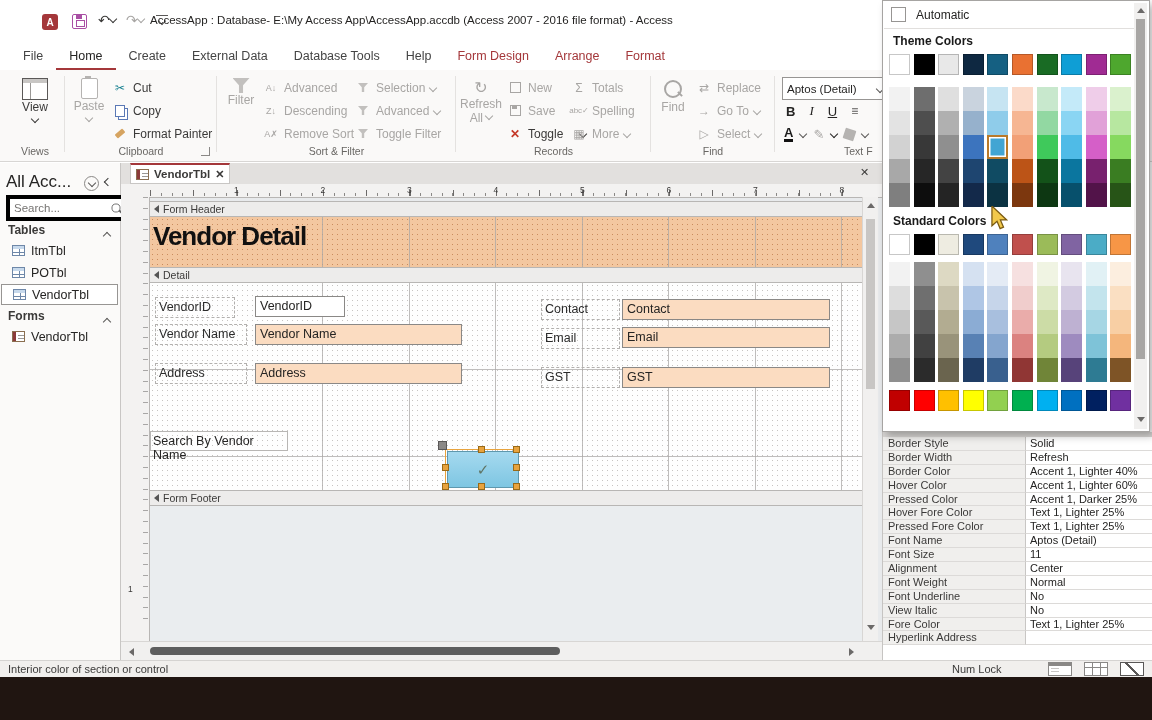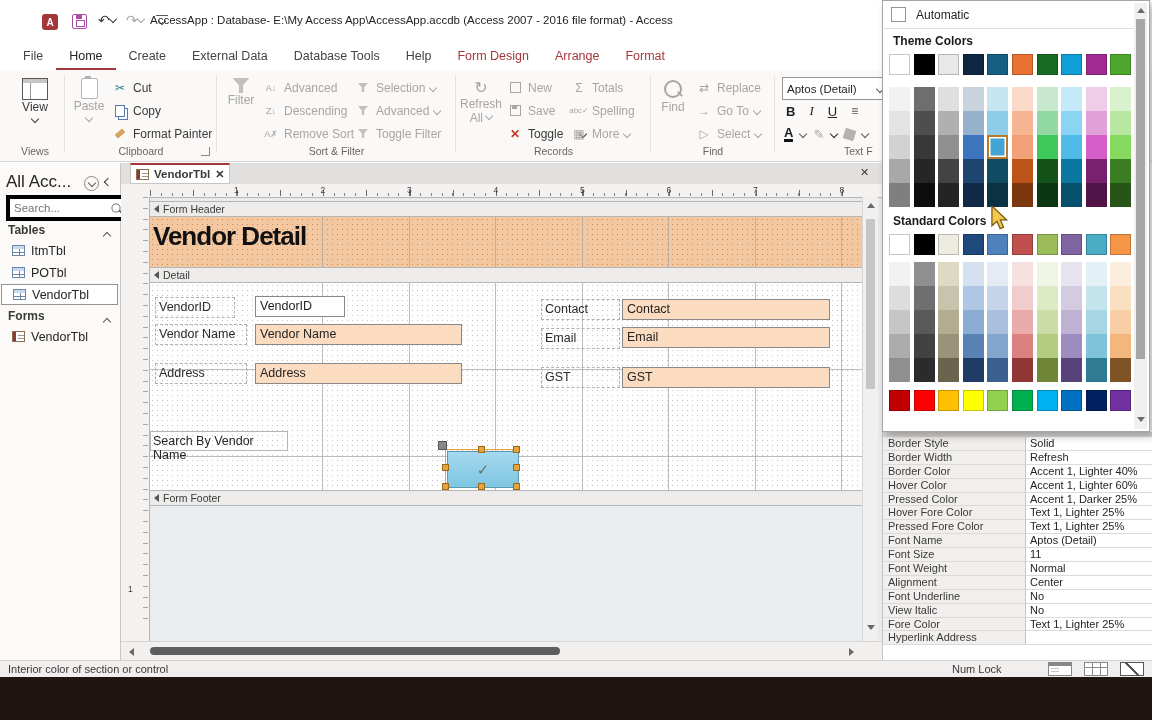--- a/index.html
+++ b/index.html
@@ -513,26 +513,26 @@
         </div>
         <div class="prow">
           <span class="plab">Font Name</span>
           <span class="pval">Aptos (Detail)</span>
         </div>
         <div class="prow">
           <span class="plab">Font Size</span>
           <span class="pval">11</span>
         </div>
         <div class="prow">
+          <span class="plab">Alignment</span>
+          <span class="pval">Center</span>
+        </div>
+        <div class="prow">
           <span class="plab">Font Weight</span>
           <span class="pval">Normal</span>
-        </div>
-        <div class="prow">
-          <span class="plab">Alignment</span>
-          <span class="pval">Center</span>
         </div>
         <div class="prow">
           <span class="plab">Font Underline</span>
           <span class="pval">No</span>
         </div>
         <div class="prow">
           <span class="plab">View Italic</span>
           <span class="pval">No</span>
         </div>
         <div class="prow">

